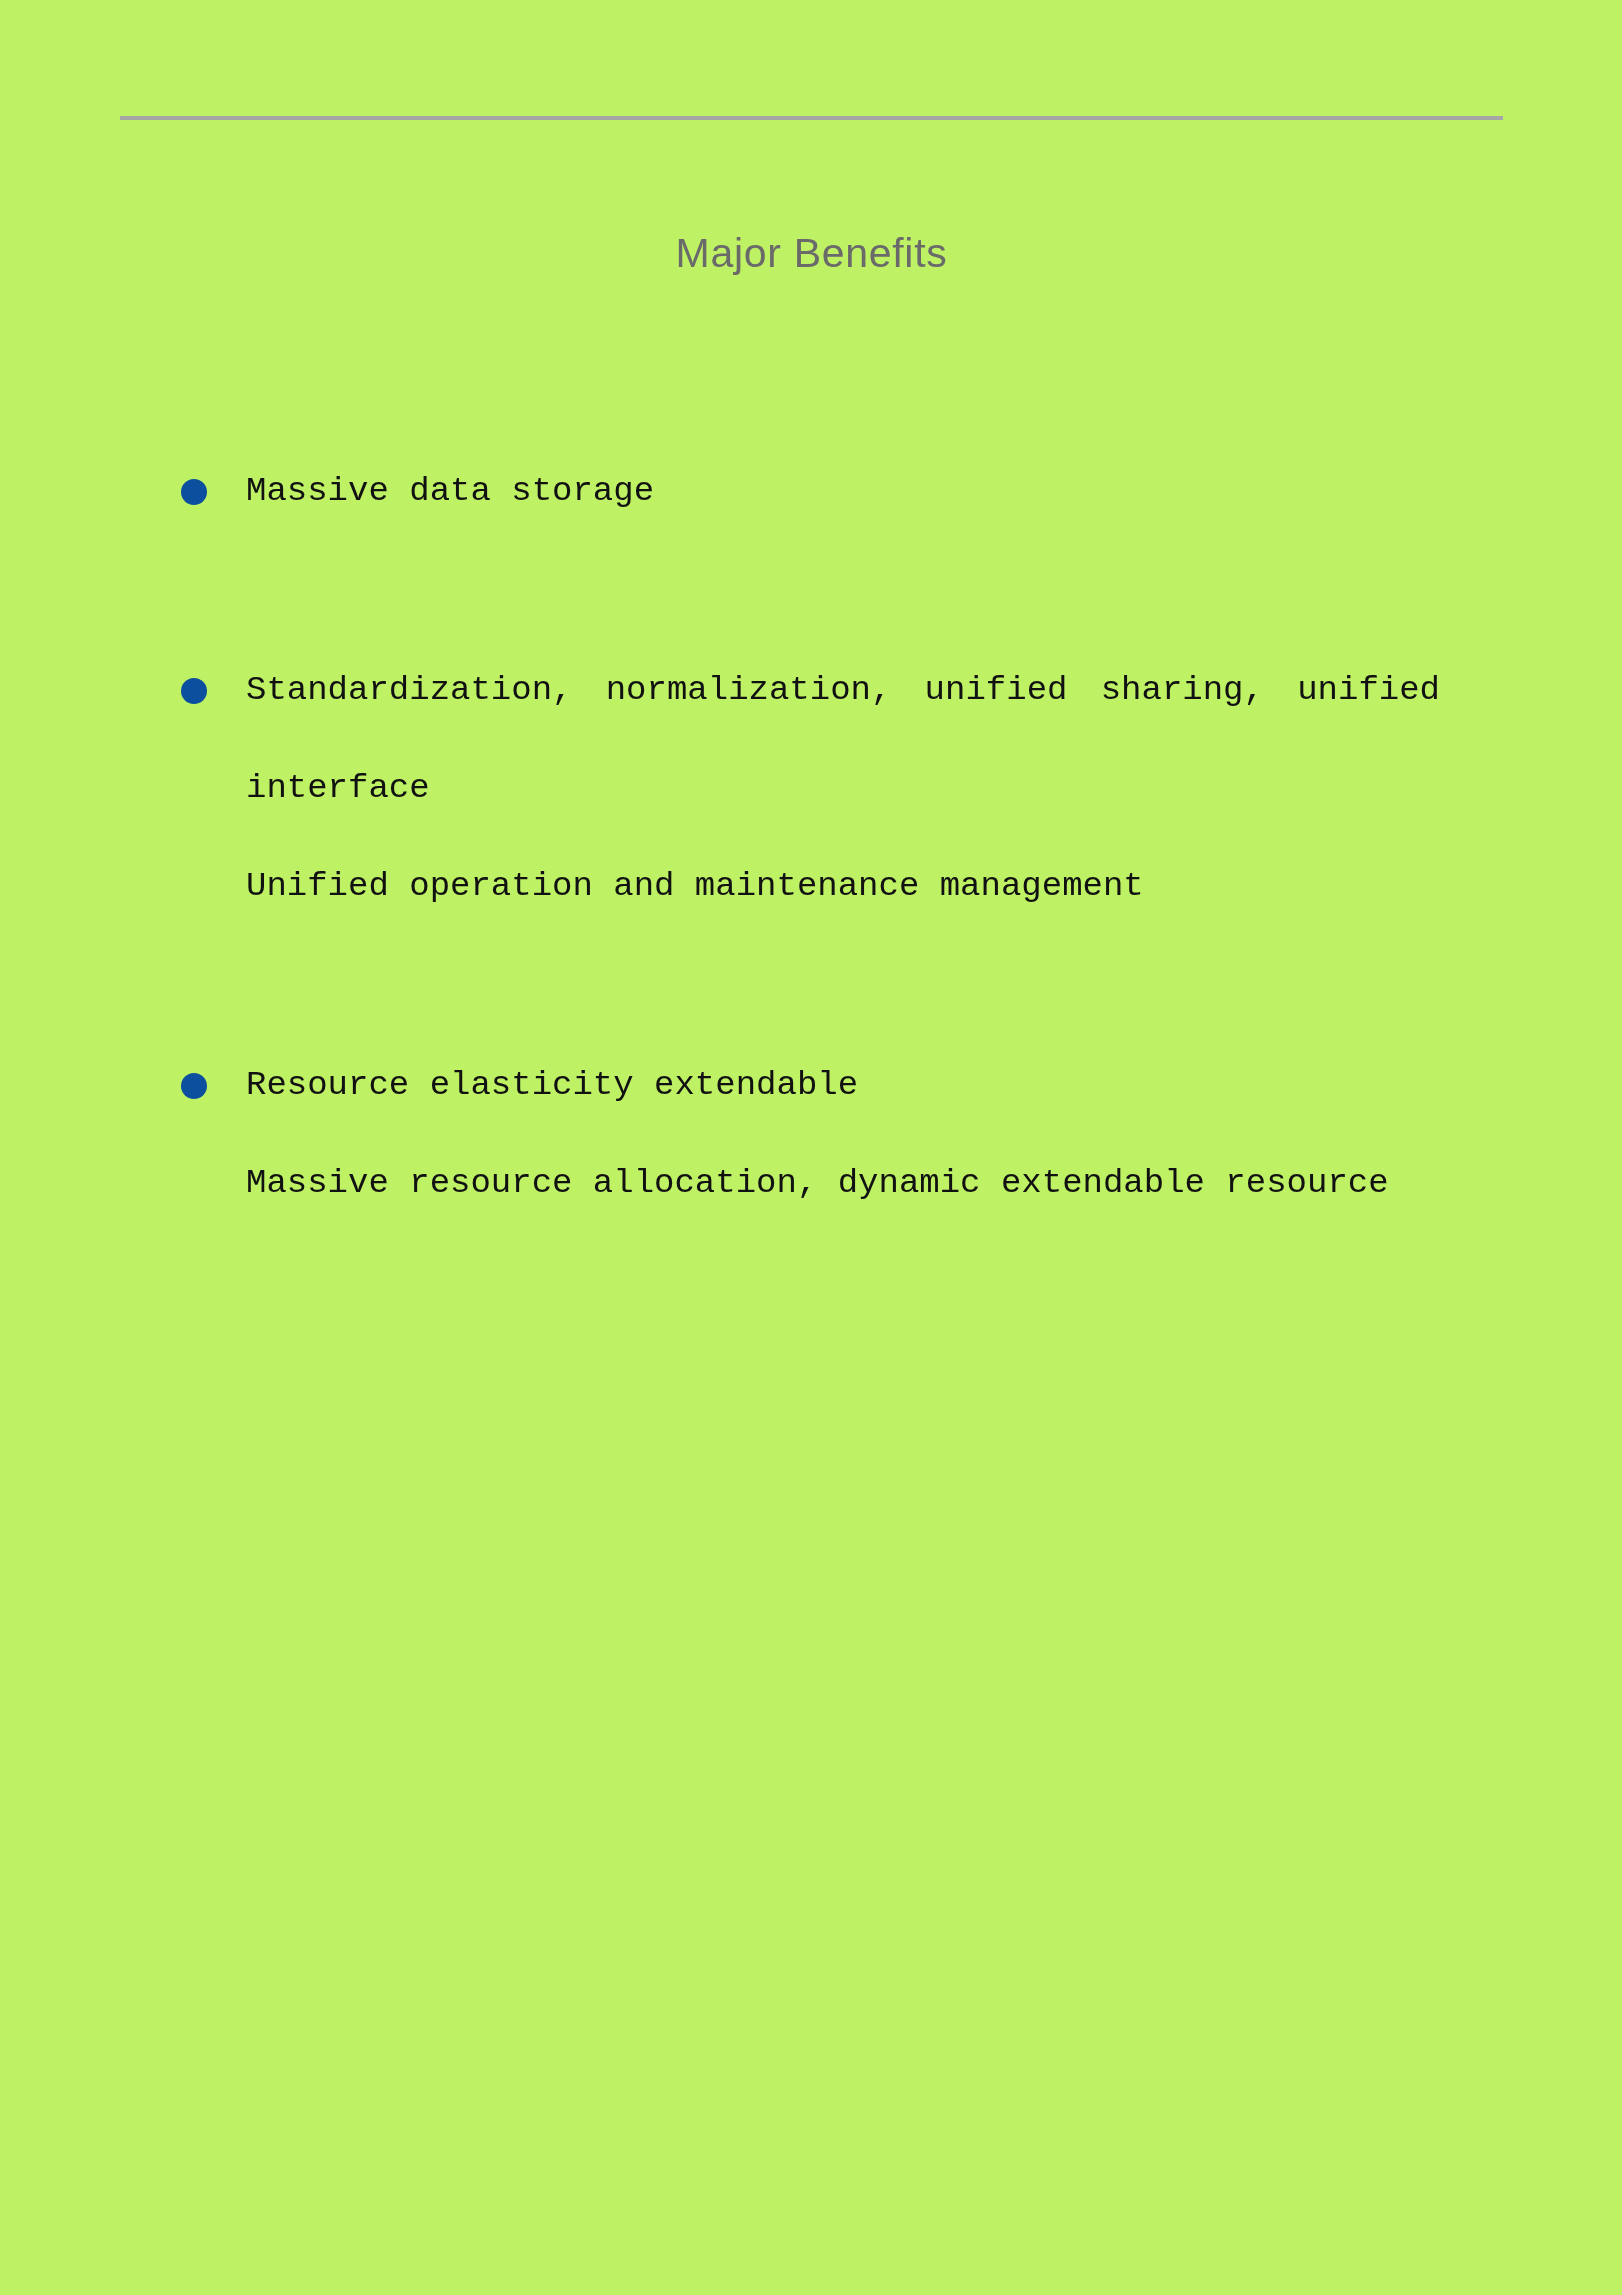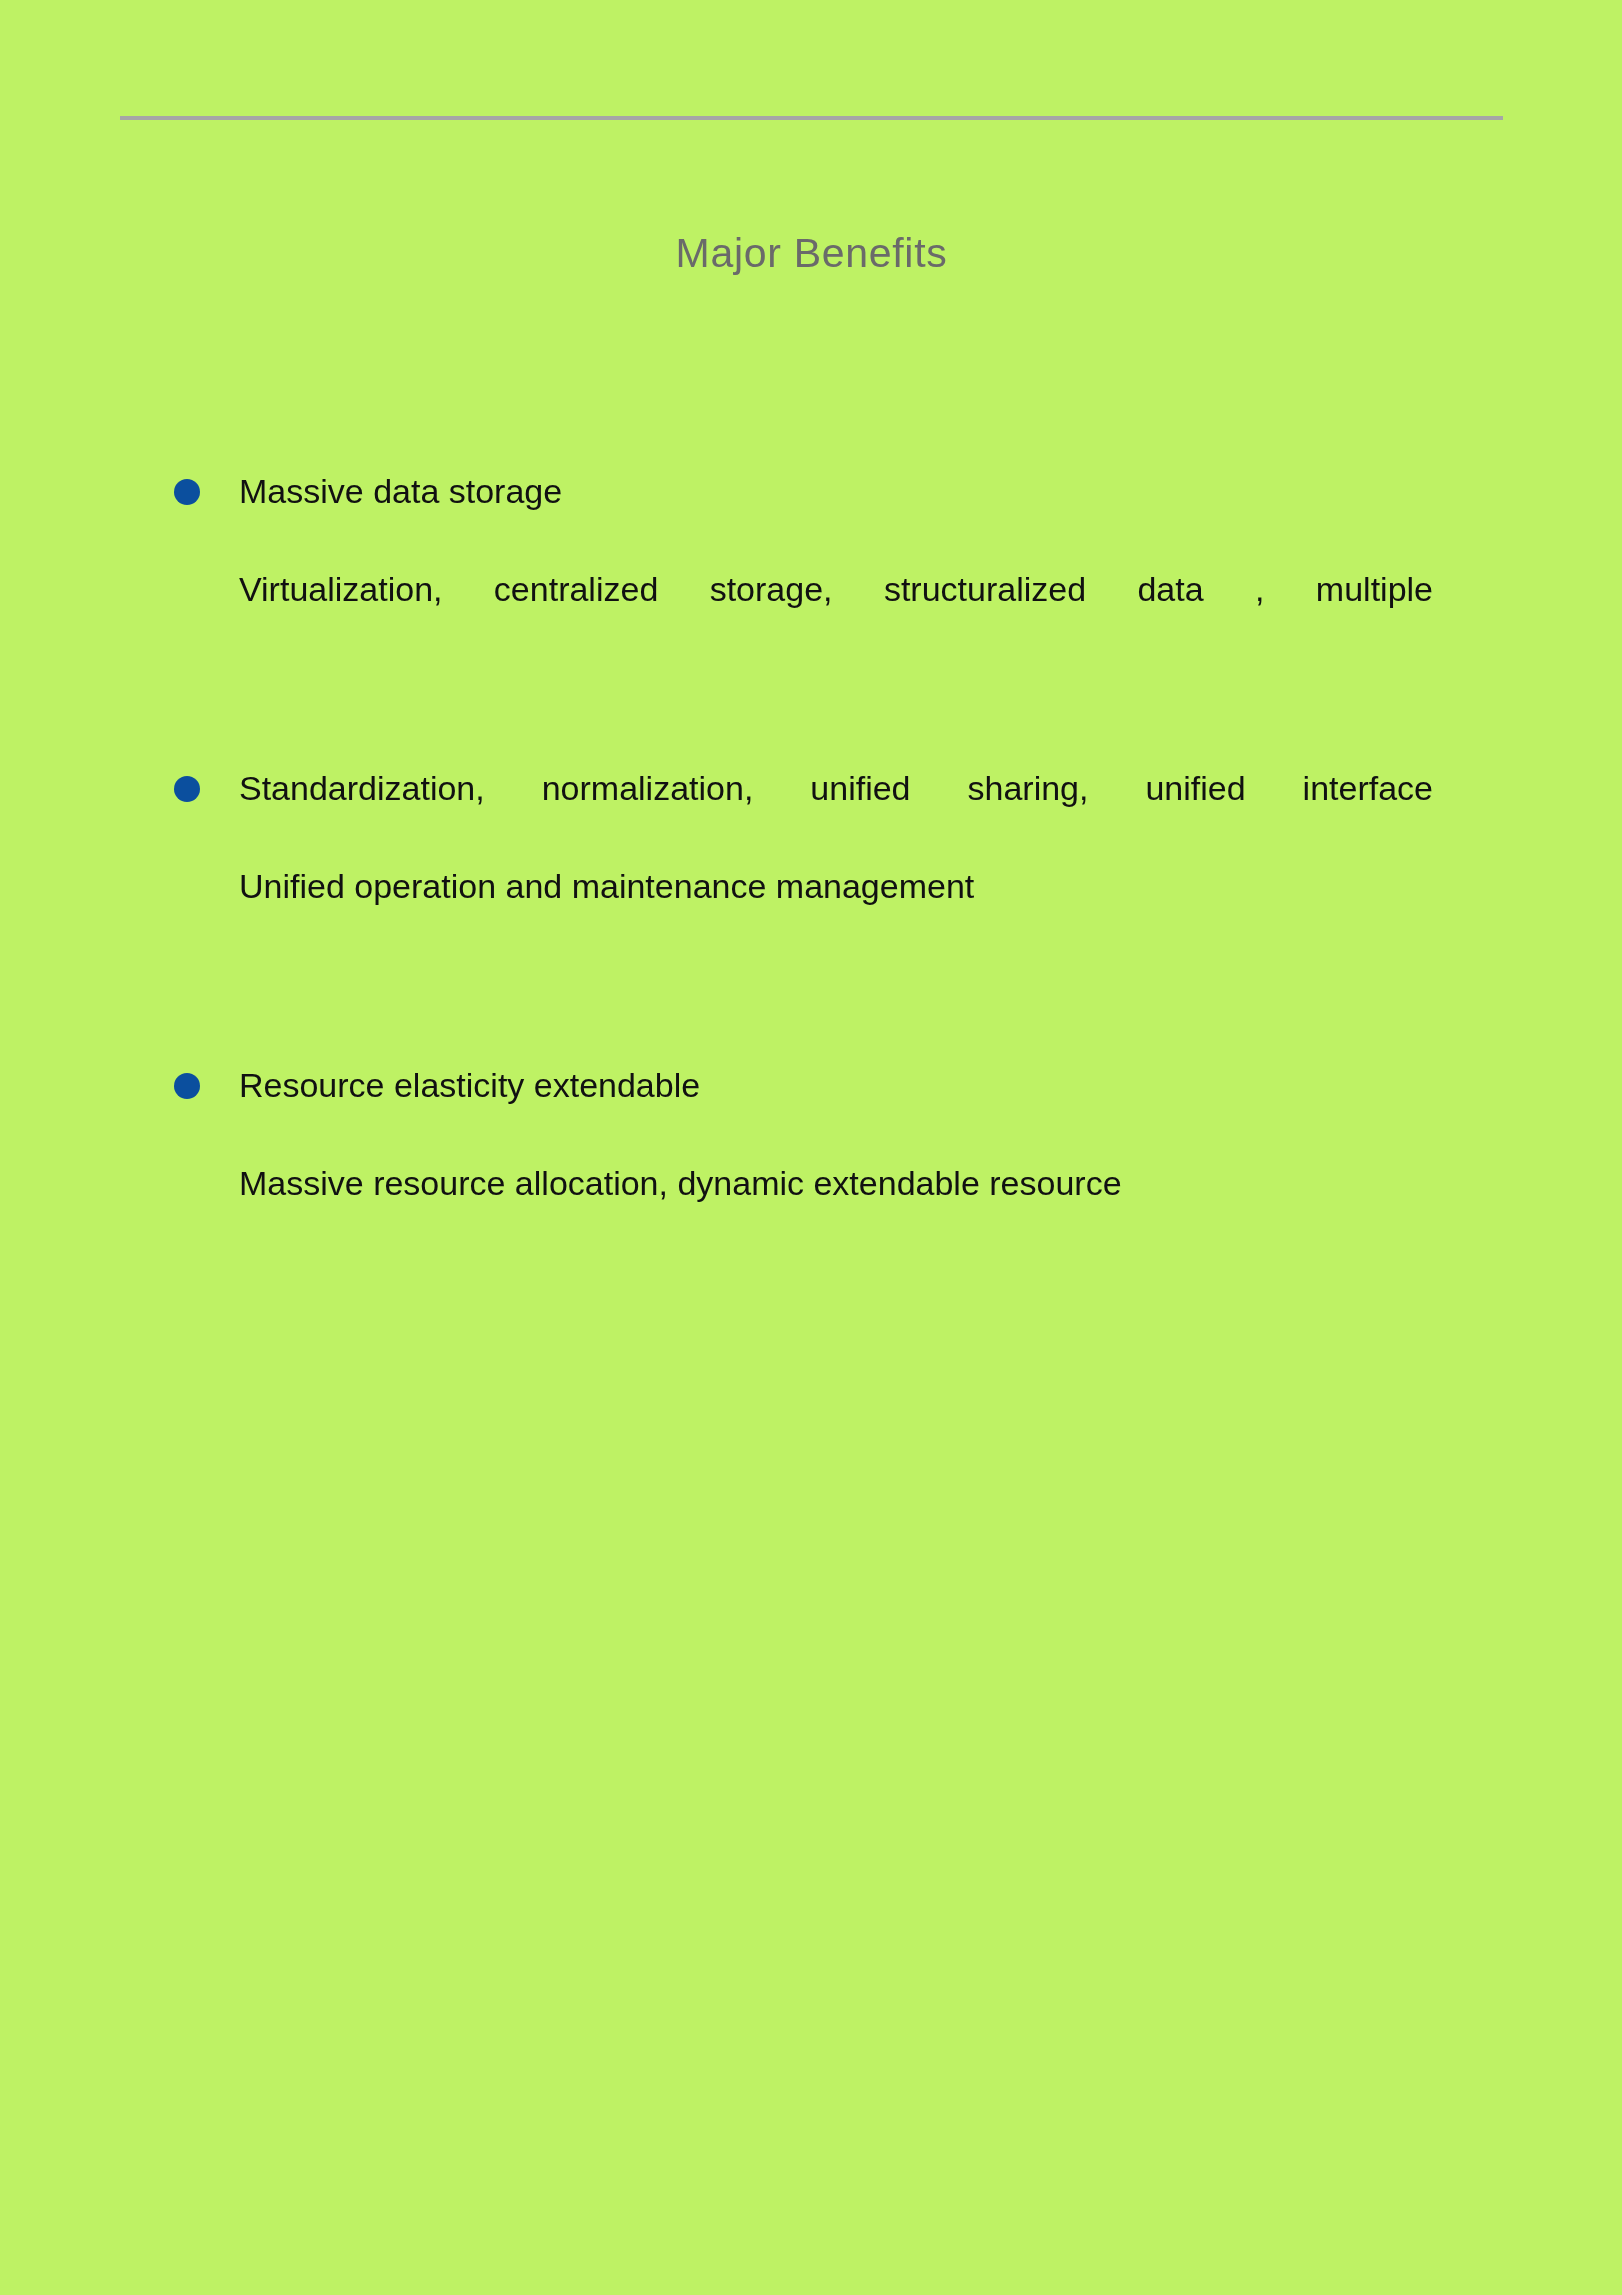--- a/index.html
+++ b/index.html
@@ -33,23 +33,24 @@
     top: 230px;
     margin: 0;
     text-align: center;
     font-size: 41px;
     font-weight: 400;
     letter-spacing: 0.7px;
     color: #6a6a6a;
   }
   .sections {
     position: absolute;
-    left: 174px;
+    left: 181px;
     top: 442px;
     width: 1259px;
+    font-family: Liberation Mono, monospace;
   }
   .item {
     position: relative;
     padding-left: 65px;
   }
   .item + .item { margin-top: 101px; }
   .dot {
     position: absolute;
     left: 0;
     top: 37px;
@@ -77,21 +78,20 @@
 
   <div class="top-rule"></div>
 
   <h1 class="title">Major Benefits</h1>
 
   <div class="sections">
 
     <section class="item">
       <span class="dot"></span>
       <div class="heading">Massive data storage</div>
-      <div class="line justify">Virtualization, centralized storage, structuralized data , multiple</div>
     </section>
 
 
     <section class="item">
       <span class="dot"></span>
       <div class="line justify">Standardization, normalization, unified sharing, unified interface</div>
       <div class="line">Unified operation and maintenance management</div>
     </section>
 
     <section class="item">

